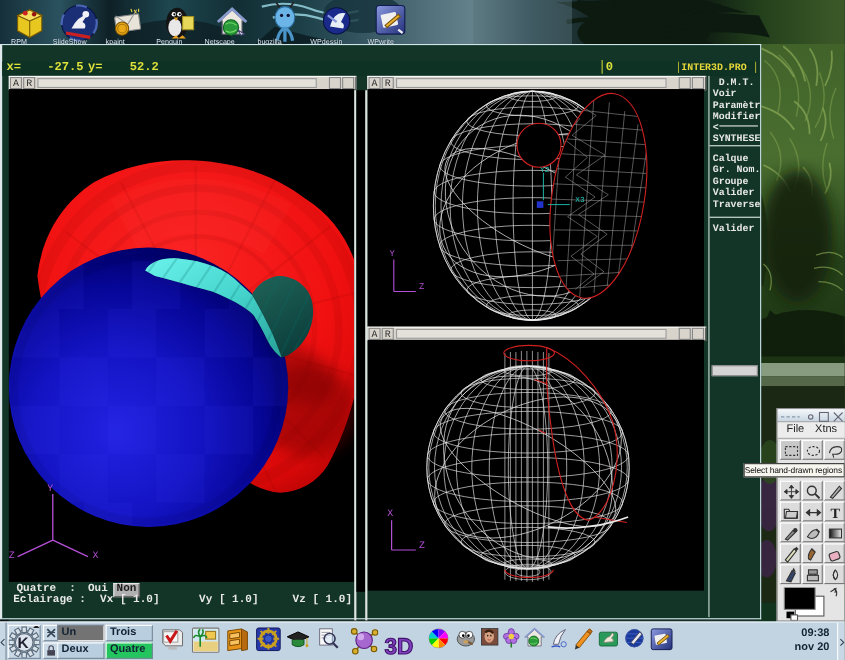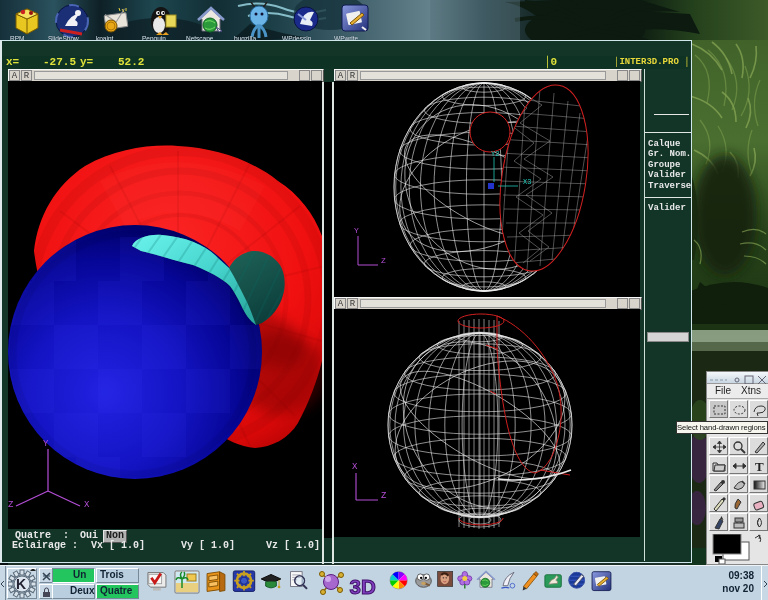--- a/index.html
+++ b/index.html
@@ -367,20 +367,26 @@
 </g>
 <g fill="#b44fd6" font-family="'Liberation Mono',monospace" font-size="9">
 <text x="352" y="468">X</text>
         <text x="381" y="497">Z</text>
 </g>
 </svg>
     <div style="position:absolute;left:320px;top:41px;width:1.5px;height:482px;background:#dfe6e2"></div>
     <div style="position:absolute;left:321.5px;top:41px;width:9px;height:456px;background:#000"></div>
     <div style="position:absolute;left:330px;top:41px;width:1.5px;height:482px;background:#dfe6e2"></div>
     <div style="position:absolute;left:642px;top:28px;width:46px;height:492px;border-left:1px solid #cfe0da;color:#e8e8e8;font:bold 9px 'Liberation Mono',monospace">
+<div style="position:absolute;left:3px;top:1px;white-space:pre;line-height:10.3px"> D.M.T.
+Voir
+Paramètr
+Modifier
+&lt;
+SYNTHESE</div>
 <div style="position:absolute;left:9px;top:45px;width:35px;border-top:1.5px solid #e8e8e8"></div>
 <div style="position:absolute;left:0px;top:63px;width:46px;border-top:1px solid #dfe8e4"></div>
 <div style="position:absolute;left:3px;top:70px;white-space:pre;line-height:10.4px">Calque
 Gr. Nom.
 Groupe
 Valider
 Traverse</div>
 <div style="position:absolute;left:0px;top:128px;width:46px;border-top:1px solid #dfe8e4"></div>
 <div style="position:absolute;left:3px;top:134px;white-space:pre">Valider</div>
 <div style="position:absolute;left:2px;top:263px;width:42px;height:10px;background:#d4d4d4;border:1px solid #888"></div>
@@ -511,22 +517,22 @@
 <svg width="13" height="13">
         <path d="M3,3 l7,7 M10,3 l-7,7" stroke="#345" stroke-width="1.5"></path>
         <path d="M3,6 l7,0" stroke="#345"></path>
       </svg></div>
 <div style="position:absolute;left:39px;top:18px;width:15px;height:15px;background:#c8d8e4;border:1px solid #fff;border-right-color:#789;border-bottom-color:#789">
 <svg width="13" height="13">
         <rect x="3" y="6" width="7" height="5" fill="#445"></rect>
         <path d="M4.5,6 v-2 a2,2 0 0 1 4,0 v2" fill="none" stroke="#445"></path>
       </svg></div>
     <div style="position:absolute;left:52px;top:2px;width:88px;height:31px">
-<div style="position:absolute;left:0;top:0;width:43px;height:15px;background:#22c55e;border:1px solid #789;border-right-color:#fff;border-bottom-color:#fff;font:bold 10px 'Liberation Sans',sans-serif;color:#123;padding-left:20px">Un</div>
-<div style="position:absolute;left:0;top:16px;width:43px;height:15px;background:#b9cede;border:1px solid #fff;border-right-color:#789;border-bottom-color:#789;font:bold 10px 'Liberation Sans',sans-serif;color:#123;padding-left:17px">Deux</div>
+<div style="position:absolute;left:0;top:0;width:43px;height:15px;background:#737373;border:1px solid #789;border-right-color:#fff;border-bottom-color:#fff;font:bold 10px 'Liberation Sans',sans-serif;color:#123;padding-left:3px">Un</div>
+<div style="position:absolute;left:0;top:16px;width:43px;height:15px;background:#b9cede;border:1px solid #fff;border-right-color:#789;border-bottom-color:#789;font:bold 10px 'Liberation Sans',sans-serif;color:#123;padding-left:3px">Deux</div>
 <div style="position:absolute;left:44px;top:0;width:43px;height:15px;background:#b9cede;border:1px solid #fff;border-right-color:#789;border-bottom-color:#789;font:bold 10px 'Liberation Sans',sans-serif;color:#123;padding-left:3px">Trois</div>
 <div style="position:absolute;left:44px;top:16px;width:43px;height:15px;background:#22c55e;border:1px solid #fff;border-right-color:#789;border-bottom-color:#789;font:bold 10px 'Liberation Sans',sans-serif;color:#123;padding-left:3px">Quatre</div>
 </div>
     <div style="position:absolute;left:145px;top:4px;width:23px;height:28px"><svg width="23" height="24" viewBox="0 0 26 28">
         <path d="M3,3 h18 l3,3 v14 h-18 l-3,-3 z" fill="#ececec" stroke="#666"></path>
         <rect x="4" y="5" width="15" height="11" fill="#f8f8f8" stroke="#999"></rect>
         <path d="M7,9 l4,6 7,-11" stroke="#c81818" stroke-width="3.2" fill="none"></path>
         <rect x="9" y="21" width="9" height="3" fill="#bbb"></rect>
       </svg></div>
     <div style="position:absolute;left:174px;top:4px;width:26px;height:28px"><svg width="26" height="28" viewBox="0 0 26 28">

